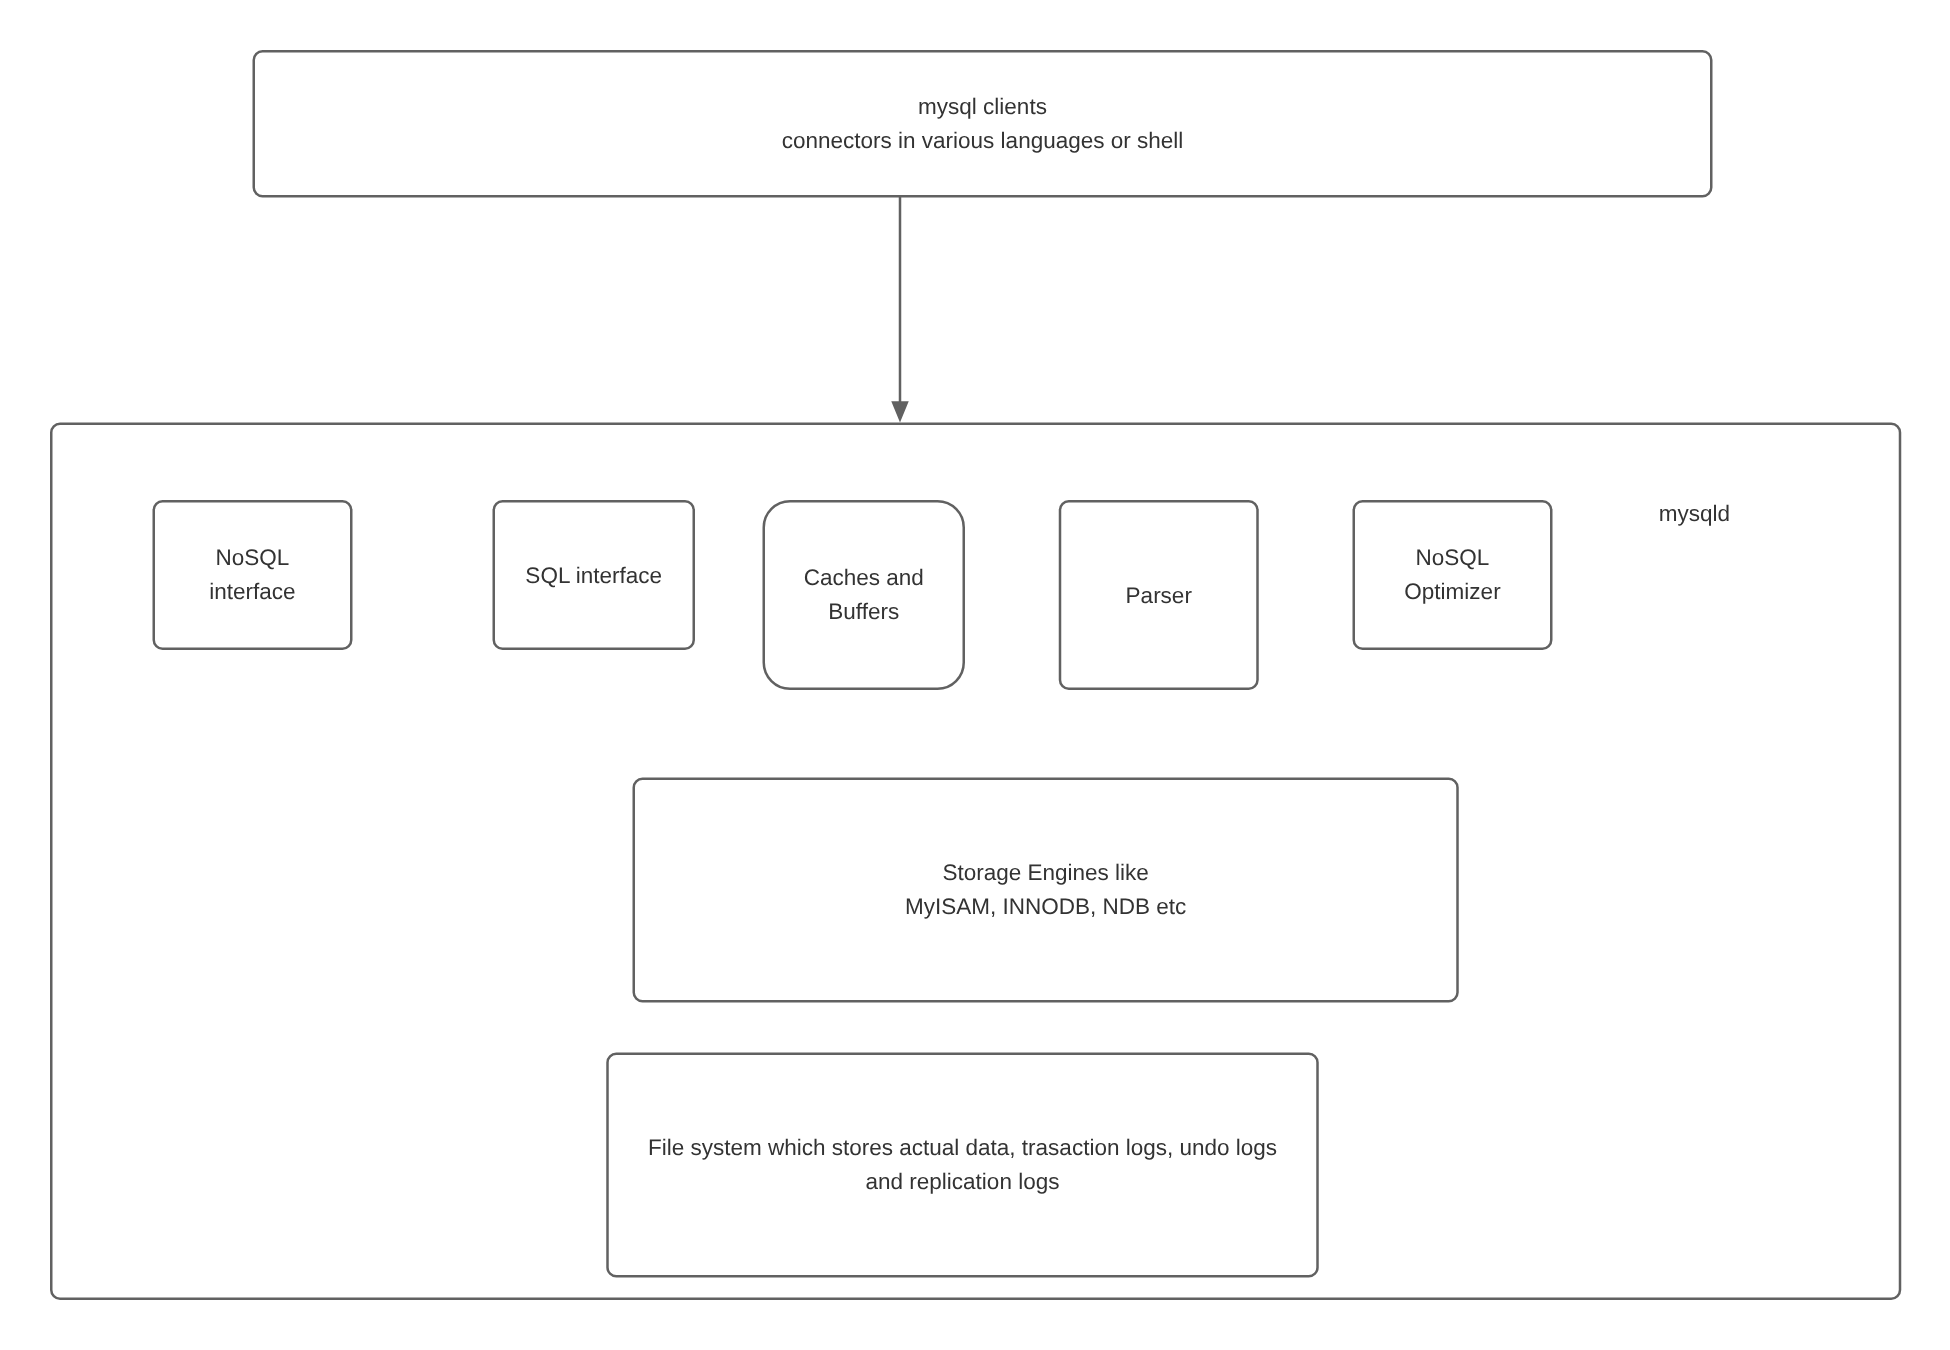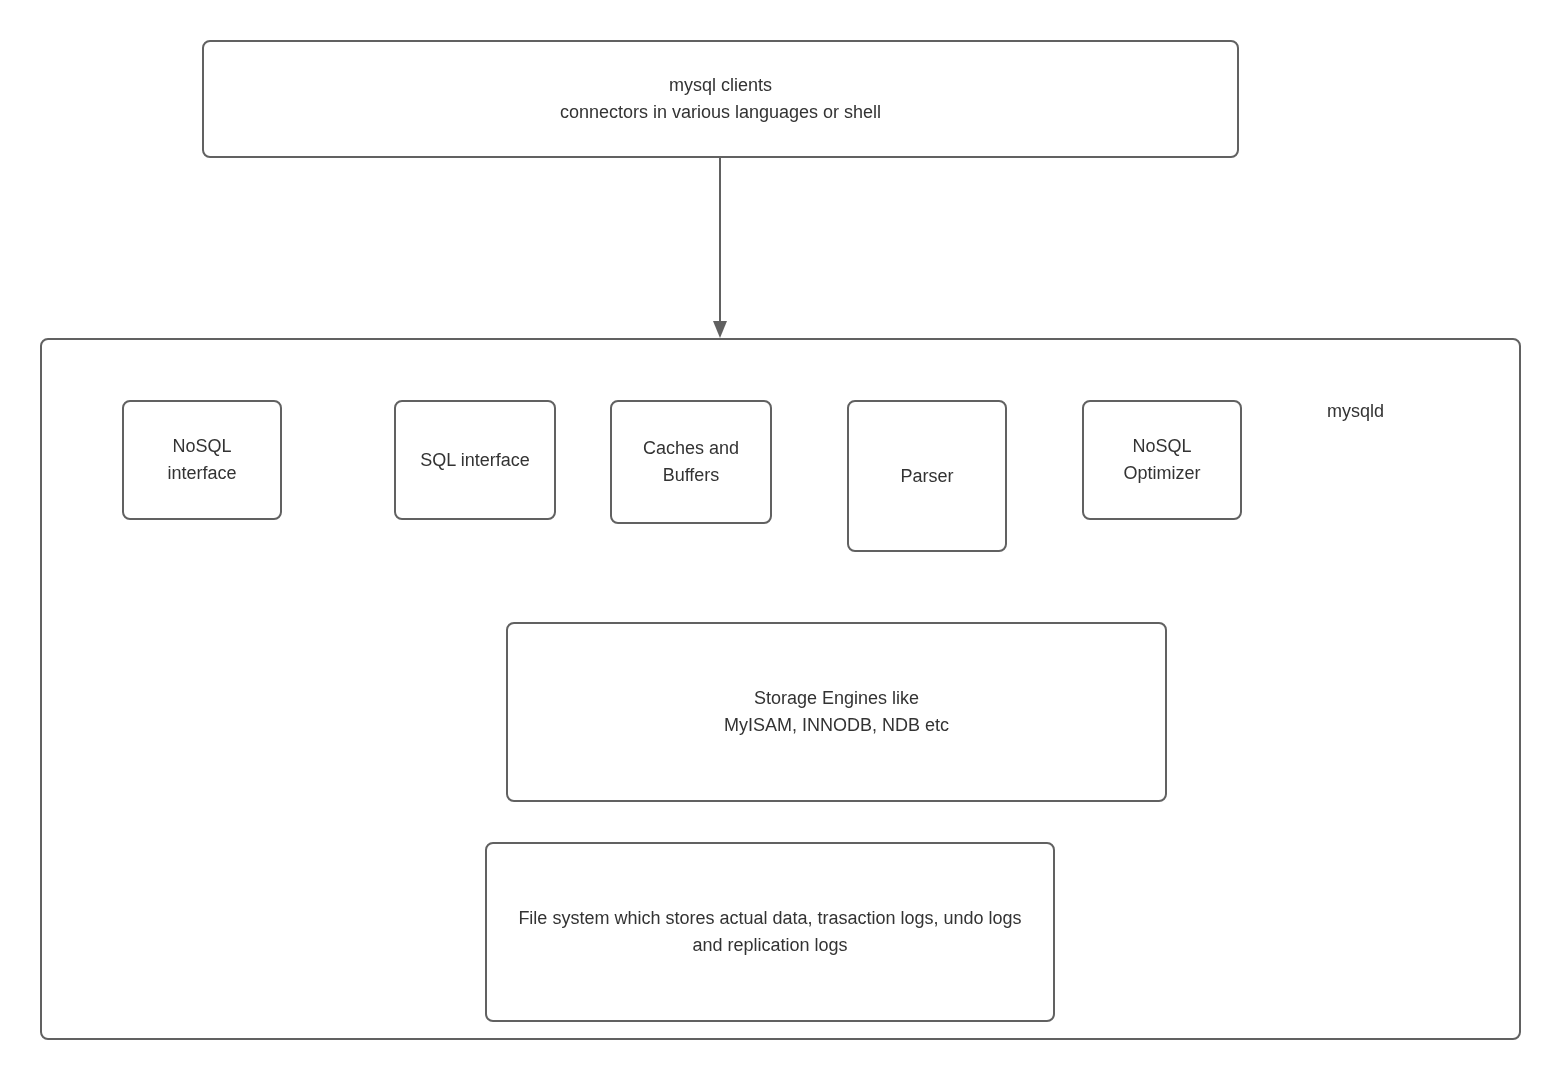--- a/index.html
+++ b/index.html
@@ -38,39 +38,39 @@
     line-height: 27px;
     white-space: pre-line;
   }
   .floating-label {
     position: absolute;
     color: var(--text);
     font-size: 18px;
     line-height: 27px;
   }
   
-  .clients-box   { left: 202px;  top: 40px;  width: 1037px; height: 118px; }
+  .clients-box   { left: 202px;  top: 40px;  width: 1168px; height: 118px; }
   
   .arrow-svg {
     position: absolute;
     left: 708px;
     top: 157px;
     width: 24px;
     height: 182px;
   }
   .arrow-svg line    { stroke: var(--arrow); stroke-width: 2; }
   .arrow-svg polygon { fill: var(--arrow); }
   
   .mysqld-container { left: 40px; top: 338px; width: 1481px; height: 702px; }
   
   .mysqld-container .inner { position: absolute; }
   .mysqld-label  { left: 1285px; top: 58px; }
   .nosql-box     { left: 80px;   top: 60px;  width: 160px; height: 120px; }
   .sql-box       { left: 338px;  top: 60px;  width: 162px; height: 120px; margin-left: 14px; }
-  .caches-box    { left: 568px;  top: 60px;  width: 162px; height: 124px; }
+  .caches-box    { left: 568px;  top: 60px;  width: 162px; height: 152px; border-radius: 22px; }
   .parser-box    { left: 805px;  top: 60px;  width: 160px; height: 152px; }
   .query-box     { left: 1040px; top: 60px;  width: 160px; height: 120px; }
   .storage-box   { left: 420px;  top: 282px; width: 661px; height: 180px; margin-left: 44px; }
   .file-box      { left: 420px;  top: 502px; width: 570px; height: 180px; margin-left: 23px; }
 </style>
 </head>
 <body>
 
 <div class="canvas">
 

